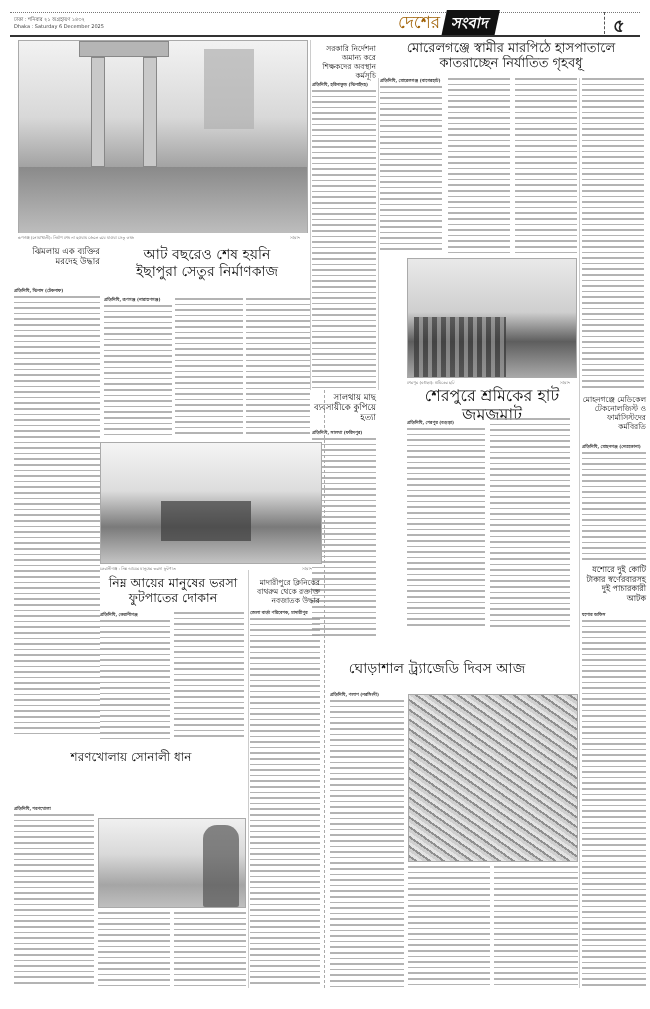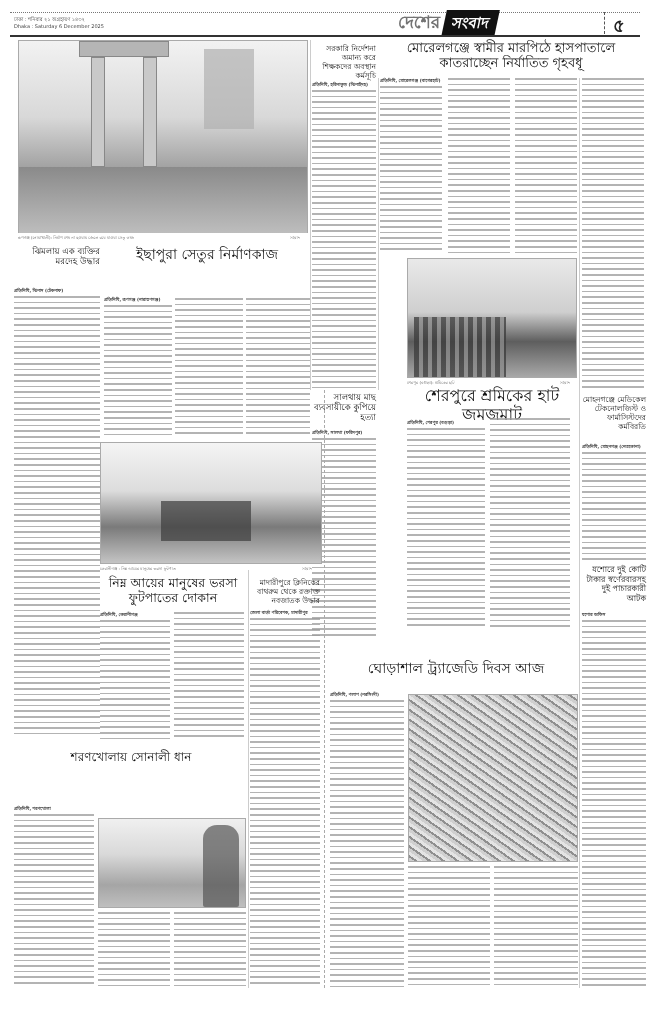--- a/index.html
+++ b/index.html
@@ -2,21 +2,21 @@
 <html><head>
 <meta charset="utf-8">
 <style>
   * { box-sizing: border-box; margin: 0; padding: 0; }
   html, body { width: 650px; height: 1009px; background: #fff; overflow: hidden; }
   body { font-family: "DejaVu Sans", sans-serif; color: #222; position: relative; }
   .abs { position: absolute; }
   .topdots { left: 10px; right: 10px; top: 12px; border-top: 1px dotted #777; }
   .dateline { left: 14px; top: 16px; font-size: 5px; line-height: 7px; color: #444; }
   .masthead { left: 398px; top: 12px; height: 22px; display: flex; align-items: center; }
-  .mh1 { font-family: "DejaVu Serif", serif; font-size: 17px; font-weight: bold; color: #737373; margin-right: 4px; }
+  .mh1 { font-family: "DejaVu Serif", serif; font-size: 17px; font-weight: normal; color: #a16207; margin-right: 4px; }
   .mh2 { background: #111; color: #fff; font-family: "DejaVu Serif", serif; font-size: 15px; font-weight: bold; padding: 1px 8px; transform: skewX(-12deg); }
   .pagenum { left: 604px; top: 12px; height: 22px; border-left: 1px dashed #555; padding-left: 8px; font-size: 18px; font-weight: bold; font-family: "DejaVu Serif", serif; }
   .hrule { left: 10px; right: 10px; top: 35px; border-top: 2px solid #333; }
   .photo { background: linear-gradient(160deg, #e8e8e8 0%, #bdbdbd 35%, #8e8e8e 65%, #d0d0d0 100%); border: 1px solid #aaa; }
   .caption { font-size: 4px; color: #555; line-height: 6px; }
   .head { font-family: "DejaVu Serif", serif; color: #111; text-align: center; line-height: 1.18; }
   .subhead { font-family: "DejaVu Serif", serif; color: #111; text-align: right; line-height: 1.2; }
   .byline { font-size: 4.4px; font-weight: bold; color: #333; margin-bottom: 2px; }
   .vline { border-left: 1px solid #ccc; }
   .lines { background: repeating-linear-gradient(to bottom, #9a9a9a 0 1.6px, transparent 1.6px 5.6px); opacity: .75; }
@@ -80,20 +80,21 @@
 
 <div class="abs subhead" style="left:582px;top:565px;width:64px;font-size:8px;">যশোরে দুই কোটি টাকার স্বর্ণেরবারসহ দুই পাচারকারী আটক</div>
 <div class="abs byline" style="left:582px;top:612px;width:64px;">যশোর অফিস</div>
 <div class="abs lines" style="left:582px;top:620px;width:64px;height:368px;"></div>
 
 <div class="abs subhead" style="left:14px;top:246px;width:86px;font-size:8.5px;">ঝিমলায় এক ব্যক্তির মরদেহ উদ্ধার</div>
 <div class="abs byline" style="left:14px;top:288px;width:86px;">প্রতিনিধি, ঝিনাদ (টেকনাফ)</div>
 <div class="abs lines" style="left:14px;top:296px;width:86px;height:438px;"></div>
 
 <div class="abs head" style="left:102px;top:246px;width:210px;font-size:14px;">
+  <div>আট বছরেও শেষ হয়নি</div>
   <div>ইছাপুরা সেতুর নির্মাণকাজ</div>
 </div>
 <div class="abs byline" style="left:104px;top:297px;width:68px;">প্রতিনিধি, রূপগঞ্জ (নারায়ণগঞ্জ)</div>
 <div class="abs lines" style="left:104px;top:305px;width:68px;height:130px;"></div>
 <div class="abs lines" style="left:175px;top:298px;width:68px;height:137px;"></div>
 <div class="abs lines" style="left:246px;top:298px;width:64px;height:137px;"></div>
 
 <div class="abs subhead" style="left:312px;top:392px;width:64px;font-size:8.5px;">সালথায় মাছ ব্যবসায়ীকে কুপিয়ে হত্যা</div>
 <div class="abs byline" style="left:312px;top:430px;width:64px;">প্রতিনিধি, সালথা (ফরিদপুর)</div>
 <div class="abs lines" style="left:312px;top:438px;width:64px;height:198px;"></div>
@@ -109,21 +110,21 @@
   <div>ফুটপাতের দোকান</div>
 </div>
 <div class="abs byline" style="left:100px;top:612px;width:70px;">প্রতিনিধি, কেরানীগঞ্জ</div>
 <div class="abs lines" style="left:100px;top:620px;width:70px;height:120px;"></div>
 <div class="abs lines" style="left:174px;top:612px;width:70px;height:128px;"></div>
 
 <div class="abs subhead" style="left:250px;top:578px;width:70px;font-size:7.5px;">মাদারীপুরে ক্লিনিকের বাথরুম থেকে রক্তাক্ত নবজাতক উদ্ধার</div>
 <div class="abs byline" style="left:250px;top:610px;width:70px;">জেলা বার্তা পরিবেশক, মাদারীপুর</div>
 <div class="abs lines" style="left:250px;top:618px;width:70px;height:370px;"></div>
 
-<div class="abs head" style="left:332px;top:660px;width:248px;font-size:14px;">ঘোড়াশাল ট্র্যাজেডি দিবস আজ</div>
+<div class="abs head" style="left:313px;top:660px;width:248px;font-size:14px;">ঘোড়াশাল ট্র্যাজেডি দিবস আজ</div>
 <div class="abs byline" style="left:330px;top:692px;width:74px;">প্রতিনিধি, পলাশ (নরসিংদী)</div>
 <div class="abs lines" style="left:330px;top:700px;width:74px;height:288px;"></div>
 <div class="abs photo" style="left:408px;top:694px;width:170px;height:168px;background:repeating-linear-gradient(35deg,#cfcfcf 0 3px,#8f8f8f 3px 5px,#e4e4e4 5px 8px);"></div>
 <div class="abs lines" style="left:408px;top:866px;width:82px;height:122px;"></div>
 <div class="abs lines" style="left:494px;top:866px;width:84px;height:122px;"></div>
 
 <div class="abs head" style="left:14px;top:750px;width:234px;font-size:12px;">
   <div>শরণখোলায় সোনালী ধান</div>
 </div>
 <div class="abs byline" style="left:14px;top:806px;width:80px;">প্রতিনিধি, শরণখোলা</div>

